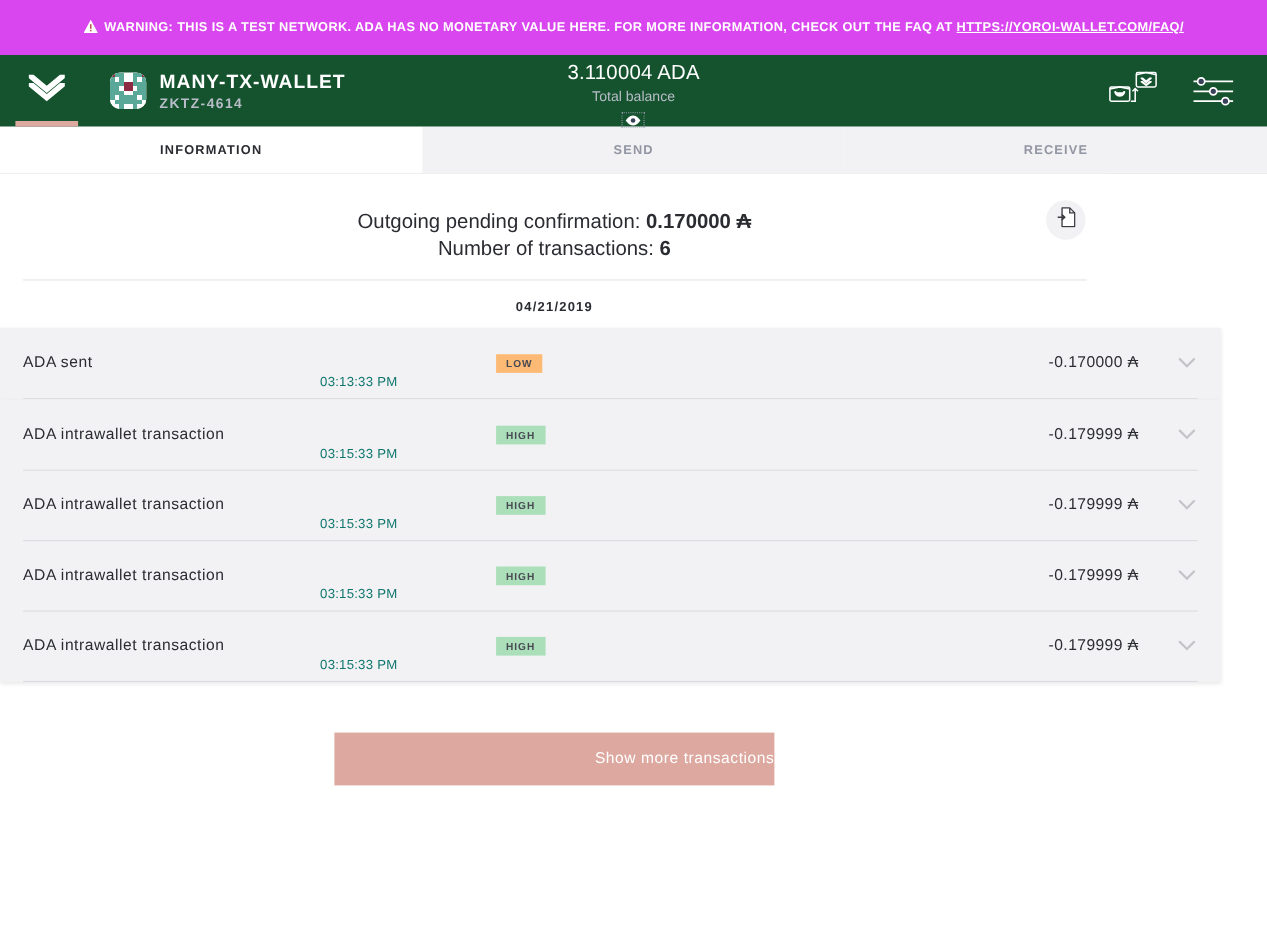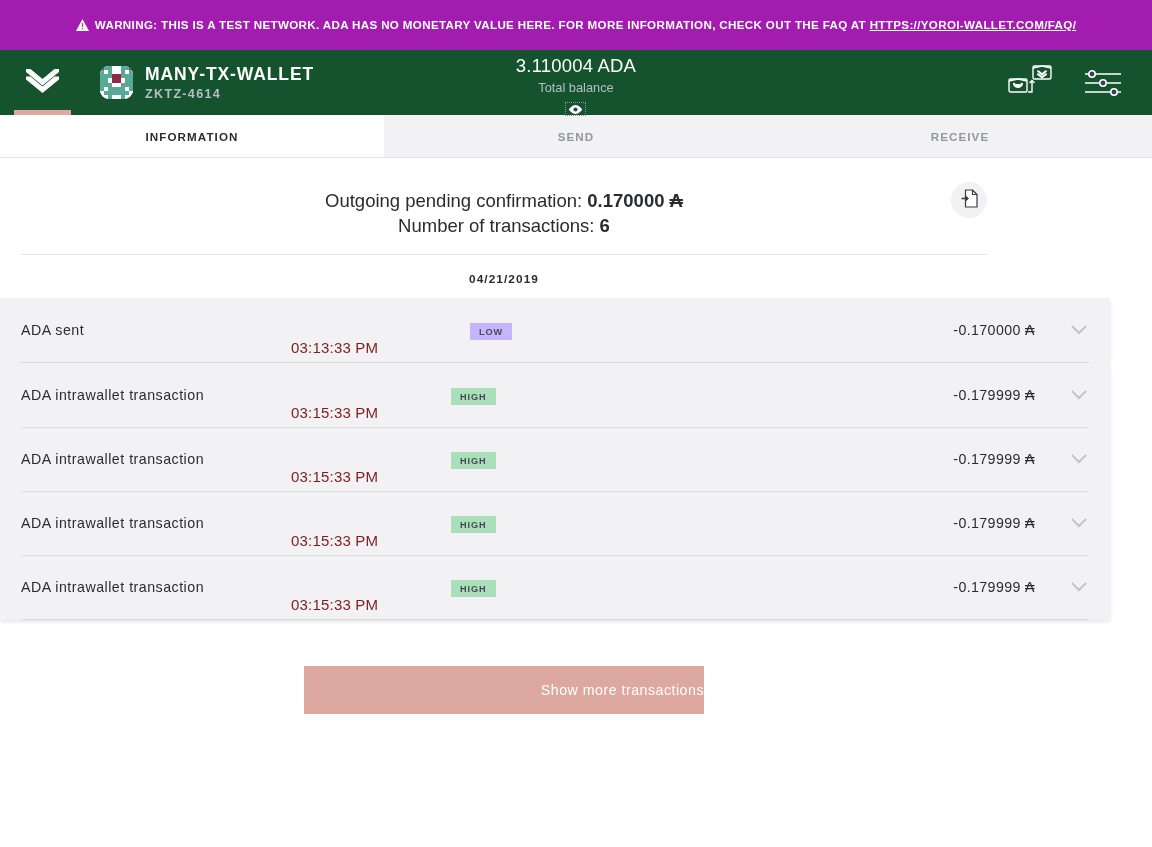--- a/index.html
+++ b/index.html
@@ -6,21 +6,21 @@
   html, body {
     width: 1152px; height: 847px;
     background: #ffffff;
     font-family: "Liberation Sans", sans-serif;
     overflow: hidden;
   }
 
   
   .warning-banner {
     width: 1152px; height: 50px;
-    background: #a21caf;
+    background: #d946ef;
     color: #ffffff;
     display: flex; align-items: center; justify-content: center;
     text-align: center;
     padding: 0 26px;
     font-size: 11.6px; font-weight: bold; letter-spacing: 0.35px;
     line-height: 21px;
   }
   .warning-inner { max-width: 1100px; }
   .warn-tri { display: inline-block; vertical-align: -2px; margin-right: 6px; }
   .warning-banner a { color: #fff; text-decoration: underline; }
@@ -105,28 +105,28 @@
   }
   .tx-row + .tx-row::before {
     content: ""; position: absolute; left: 21px; right: 21px; top: 0;
     height: 1px; background: #dcdce0;
   }
   .tx-card::after {
     content: ""; display: block; height: 1px; margin: 0 21px;
     background: #dcdce0;
   }
   .tx-title { width: 270px; font-size: 14.2px; color: #2b2c32; letter-spacing: 0.5px; }
-  .tx-time { width: 160px; font-size: 15px; color: #7f1d1d; letter-spacing: 0.2px; margin-top: 34px; }
+  .tx-time { width: 160px; font-size: 12px; color: #0f766e; letter-spacing: 0.2px; margin-top: 34px; }
   .tx-badge-cell { width: 120px; }
   .badge {
     display: inline-block; padding: 4px 9px 3px 9px;
     font-size: 9.2px; font-weight: bold; letter-spacing: 0.9px;
     color: #4a4a54;
   }
-  .badge.low { background: #c4b5fd; margin-left: 19px; }
+  .badge.low { background: #fdba74; }
   .badge.high { background: #aadfba; }
   .tx-amount {
     margin-left: auto; font-size: 14.2px; color: #2b2c32;
     letter-spacing: 0.4px; text-align: right; padding-right: 34px;
   }
   .chev { width: 20px; display: flex; align-items: center; justify-content: center; }
 
   .more-wrap { display: flex; justify-content: center; padding-top: 46px; }
   .more-btn {
     width: 400px; height: 48px; background: #dda89f; color: #ffffff;

